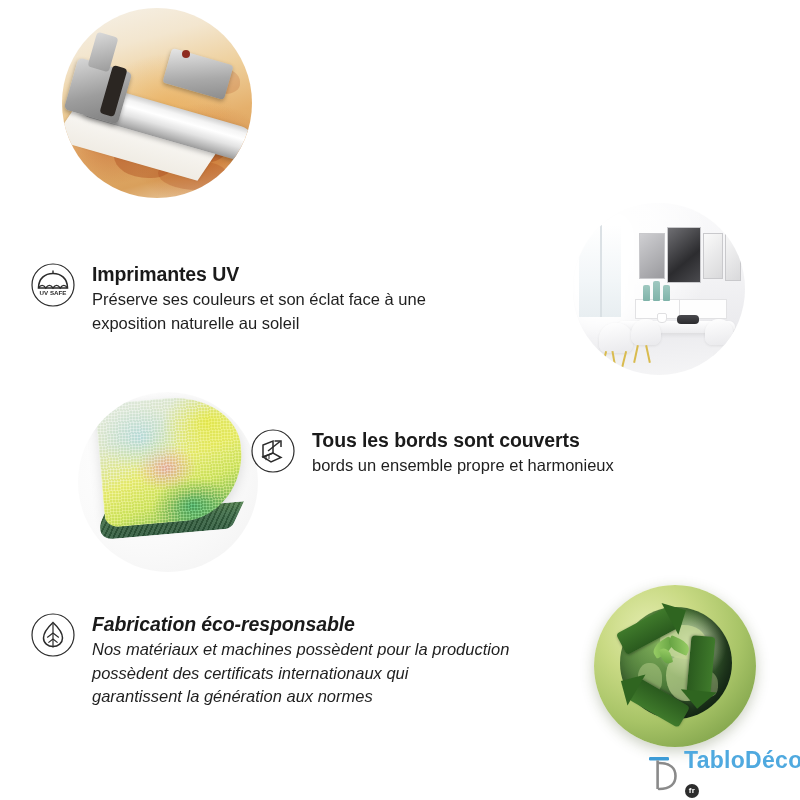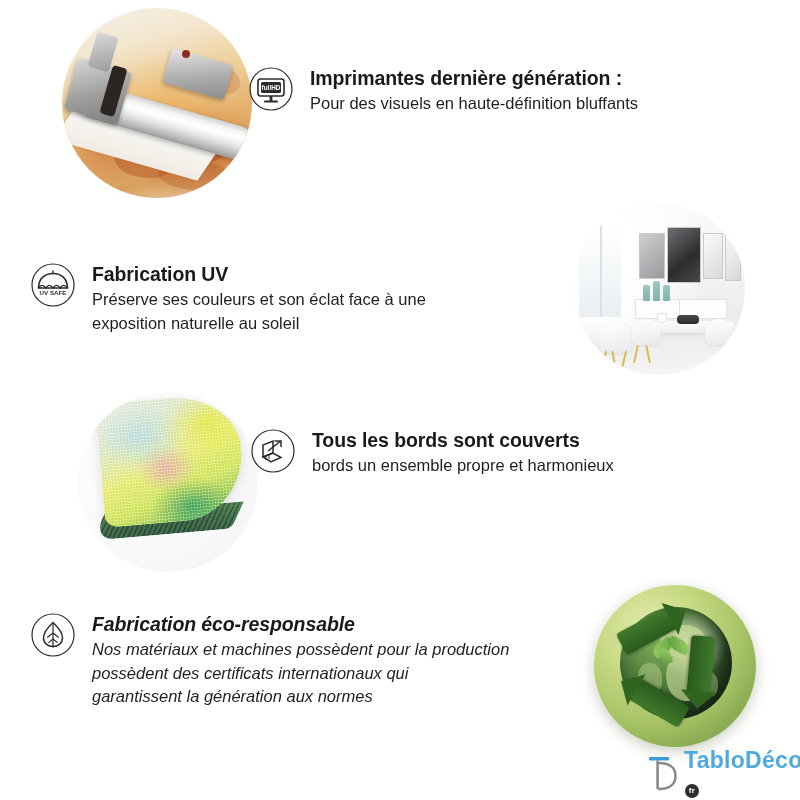--- a/index.html
+++ b/index.html
@@ -345,36 +345,20 @@
     <div class="map-speck" style="left:140px; top:60px; width:38px; height:26px; opacity:.5;"></div>
     <div class="paper-sheet"></div>
     <div class="roller-body"></div>
     <div class="roller-head"></div>
     <div class="roller-flange"></div>
     <div class="roller-block"></div>
     <div class="roller-arm"></div>
     <div class="red-dot"></div>
   </div>
 
-  <div class="feature f1">
-    <div class="icon">
-      <svg viewBox="0 0 46 46" width="46" height="46" aria-hidden="true">
-        <circle cx="23" cy="23" r="21" fill="none" stroke="#2b2b2b" stroke-width="1.2"></circle>
-        <rect x="10" y="13" width="26" height="17" rx="2.5" fill="none" stroke="#2b2b2b" stroke-width="1.6"></rect>
-        <rect x="13" y="16" width="20" height="11" rx="1.5" fill="#2b2b2b"></rect>
-        <text x="23" y="24" font-family="Liberation Sans, sans-serif" font-size="6.4" font-weight="bold" fill="#ffffff" text-anchor="middle">fullHD</text>
-        <rect x="21.6" y="30" width="2.8" height="5" fill="#2b2b2b"></rect>
-        <rect x="16" y="34.6" width="14" height="1.8" rx=".9" fill="#2b2b2b"></rect>
-      </svg>
-    </div>
-    <div class="body">
-      <h2 class="title">Imprimantes dernière génération :</h2>
-      <p class="desc">Pour des visuels en haute-définition bluffants</p>
-    </div>
-  </div>
 
   <div class="photo photo-room">
     <div class="room-window"></div>
     <div class="room-art mid" style="left:66px; width:26px;"></div>
     <div class="room-art dark" style="left:94px; width:34px; top:24px; height:56px;"></div>
     <div class="room-art" style="left:130px; width:20px;"></div>
     <div class="room-art" style="left:152px; width:16px; top:26px; height:52px;"></div>
     <div class="room-shelf"></div>
     <div class="bottle" style="left:70px;"></div>
     <div class="bottle" style="left:80px; height:20px; top:78px;"></div>
@@ -402,21 +386,21 @@
     <div class="icon">
       <svg viewBox="0 0 46 46" width="46" height="46" aria-hidden="true">
         <circle cx="23" cy="23" r="21" fill="none" stroke="#2b2b2b" stroke-width="1.2"></circle>
         <path d="M8.5 26 C8.5 16.5 15 11.5 23 11.5 C31 11.5 37.5 16.5 37.5 26 Z" fill="none" stroke="#2b2b2b" stroke-width="1.6"></path>
         <path d="M8.5 26 q3.6 -5.2 7.3 0 q3.6 -5.2 7.2 0 q3.6 -5.2 7.2 0 q3.6 -5.2 7.3 0" fill="none" stroke="#2b2b2b" stroke-width="1.4"></path>
         <line x1="23" y1="8.5" x2="23" y2="11.5" stroke="#2b2b2b" stroke-width="1.4"></line>
         <text x="23" y="33.4" font-family="Liberation Sans, sans-serif" font-size="6.2" font-weight="bold" fill="#2b2b2b" text-anchor="middle">UV SAFE</text>
       </svg>
     </div>
     <div class="body">
-      <h2 class="title">Fabrication UV</h2>
+      <h2 class="title">Imprimantes UV</h2>
       <p class="desc"><span>Préserve ses couleurs et son éclat face à une</span><br><span>exposition naturelle au soleil</span></p>
     </div>
   </div>
 
   <div class="photo photo-canvas">
     <div class="canvas-edge"></div>
     <div class="canvas-face">
       <div class="canvas-weave"></div>
     </div>
   </div>

